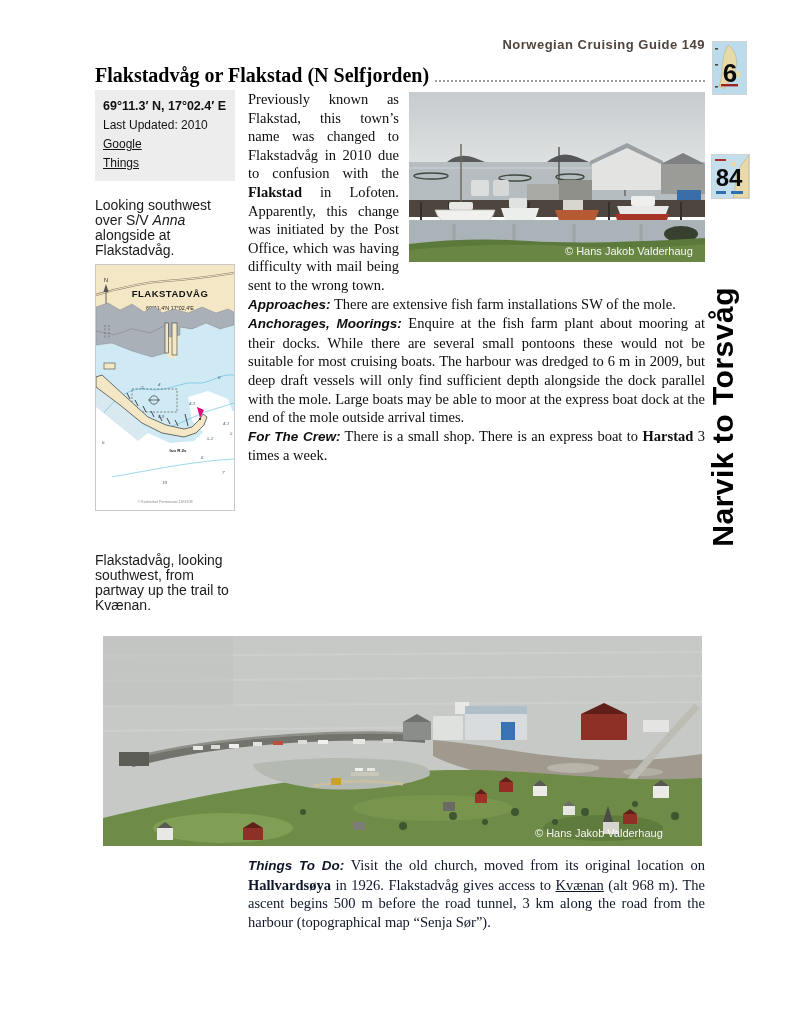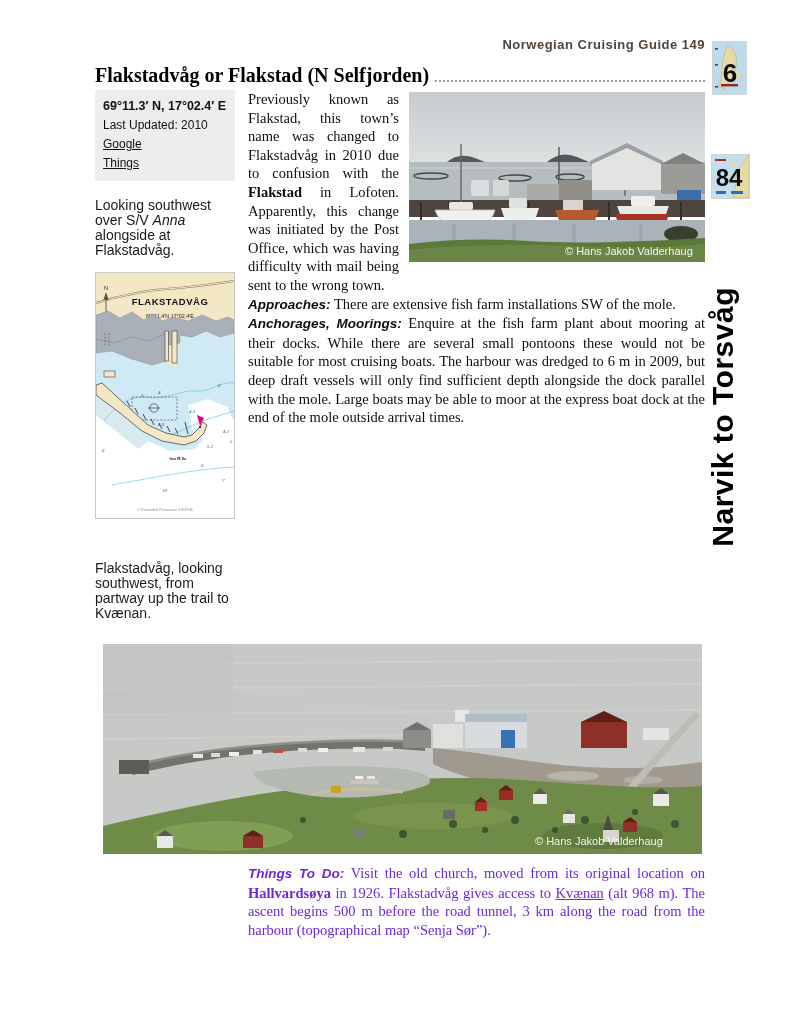--- a/index.html
+++ b/index.html
@@ -29,32 +29,32 @@
   .col-right{margin-left:13px;width:457px;}
   
   .infobox{background:#ededed;padding:7px 8px 8px 8px;font-size:12px;line-height:19px;color:#111;}
   .infobox .coords{font-weight:700;font-size:12.5px;}
   .linkish{text-decoration:underline;cursor:pointer;}
   
   .caption{font-size:14px;line-height:15px;margin-top:17px;color:#1a1a1a;}
   .caption .vessel{font-style:italic;}
   .caption-map{margin-top:42px;}
   
-  .sketchmap{margin-top:14px;width:140px;height:247px;border:1px solid #c9c9c9;box-sizing:border-box;background:#f4e7c5;}
+  .sketchmap{margin-top:6px;width:140px;height:247px;border:1px solid #c9c9c9;box-sizing:border-box;background:#f4e7c5;}
   .sketchmap svg{display:block;}
   
   .col-right p{font-size:14.5px;line-height:18.6px;text-align:justify;margin:0;color:#0d0d0d;}
   .photo1{float:right;width:296px;height:170px;margin:2px 0 7px 10px;}
   .p-indent{text-indent:16px;}
   .section{margin-top:13px;}
   .sec-label{font-family:"Liberation Sans",sans-serif;font-style:italic;font-weight:700;font-size:13.5px;}
   .b{font-weight:700;}
   .photo2wrap{margin-left:8px;margin-top:23px;width:599px;height:210px;}
   .todo{margin-left:153px;margin-top:10px;width:457px;font-size:14.5px;line-height:18.6px;
-        text-align:justify;color:#6d28d9;}
+        text-align:justify;color:#0f172a;}
   svg text{font-family:"Liberation Sans",sans-serif;}
   .ph-credit{font-size:11px;fill:#ffffff;opacity:.92;font-family:"Liberation Sans",sans-serif;}
   .depth{font-style:italic;font-size:5px;fill:#33546b;font-family:"Liberation Serif",serif;}
 </style>
 </head>
 <body>
 
 <div class="page">
 
   <div class="running-head">Norwegian Cruising Guide 149</div>
@@ -271,20 +271,21 @@
           </svg>
         </div>
 
         <p><span>Previously known as Flakstad, this town’s name was changed to Flakstadvåg in 2010 due to confusion with the </span><span class="b">Flakstad</span><span> in Lofoten. Apparently, this change was initiated by the Post Office, which was having difficulty with mail being sent to the wrong town.</span></p>
 
 
         <p class="section"><span class="sec-label">Approaches:</span><span> There are extensive fish farm installations SW of the mole.</span></p>
 
         <p class="section"><span class="sec-label">Anchorages, Moorings:</span><span> Enquire at the fish farm plant about mooring at their docks. While there are several small pontoons these would not be suitable for most cruising boats. The harbour was dredged to 6 m in 2009, but deep draft vessels will only find sufficient depth alongside the dock parallel with the mole. Large boats may be able to moor at the express boat dock at the end of the mole outside arrival times.</span></p>
 
+        <p class="section"><span class="sec-label">For The Crew:</span><span> There is a small shop. There is an express boat to </span><span class="b">Harstad</span><span> 3 times a week.</span></p>
       </div>
     </div>
 
     <div class="photo2wrap">
       <svg width="599" height="210" viewBox="0 0 599 210">
         <rect x="0" y="0" width="599" height="210" fill="#c6c9c6"></rect>
         <g stroke="#ced1cd" stroke-width="2" opacity="0.9">
           <line x1="0" y1="20" x2="599" y2="16"></line>
             <line x1="0" y1="45" x2="599" y2="40"></line>
           <line x1="0" y1="70" x2="599" y2="66"></line>

